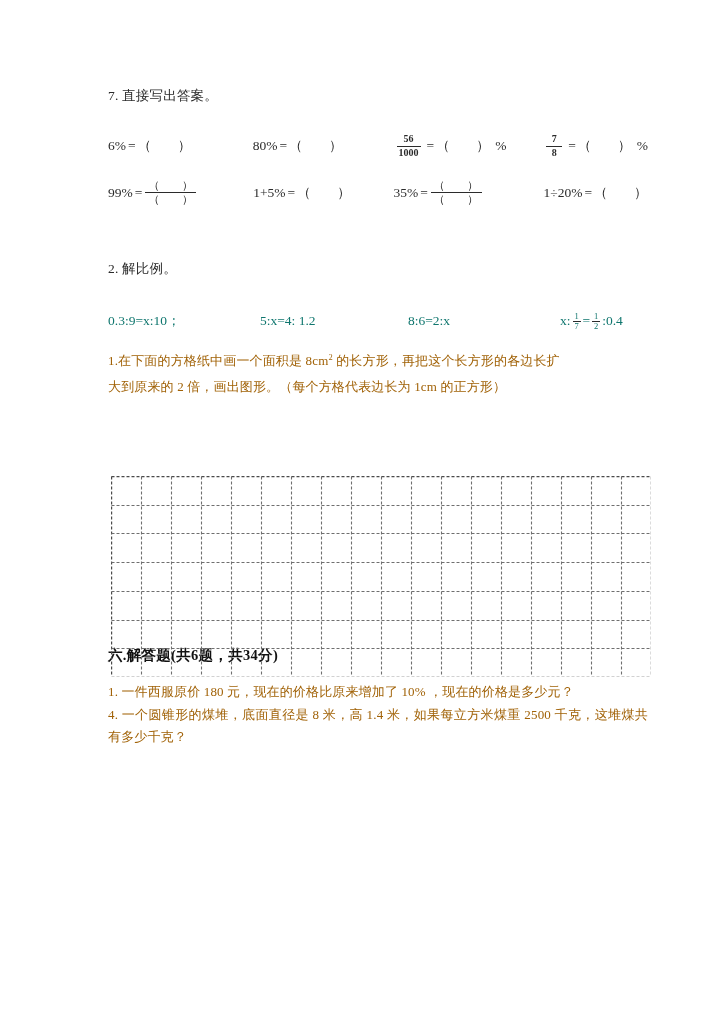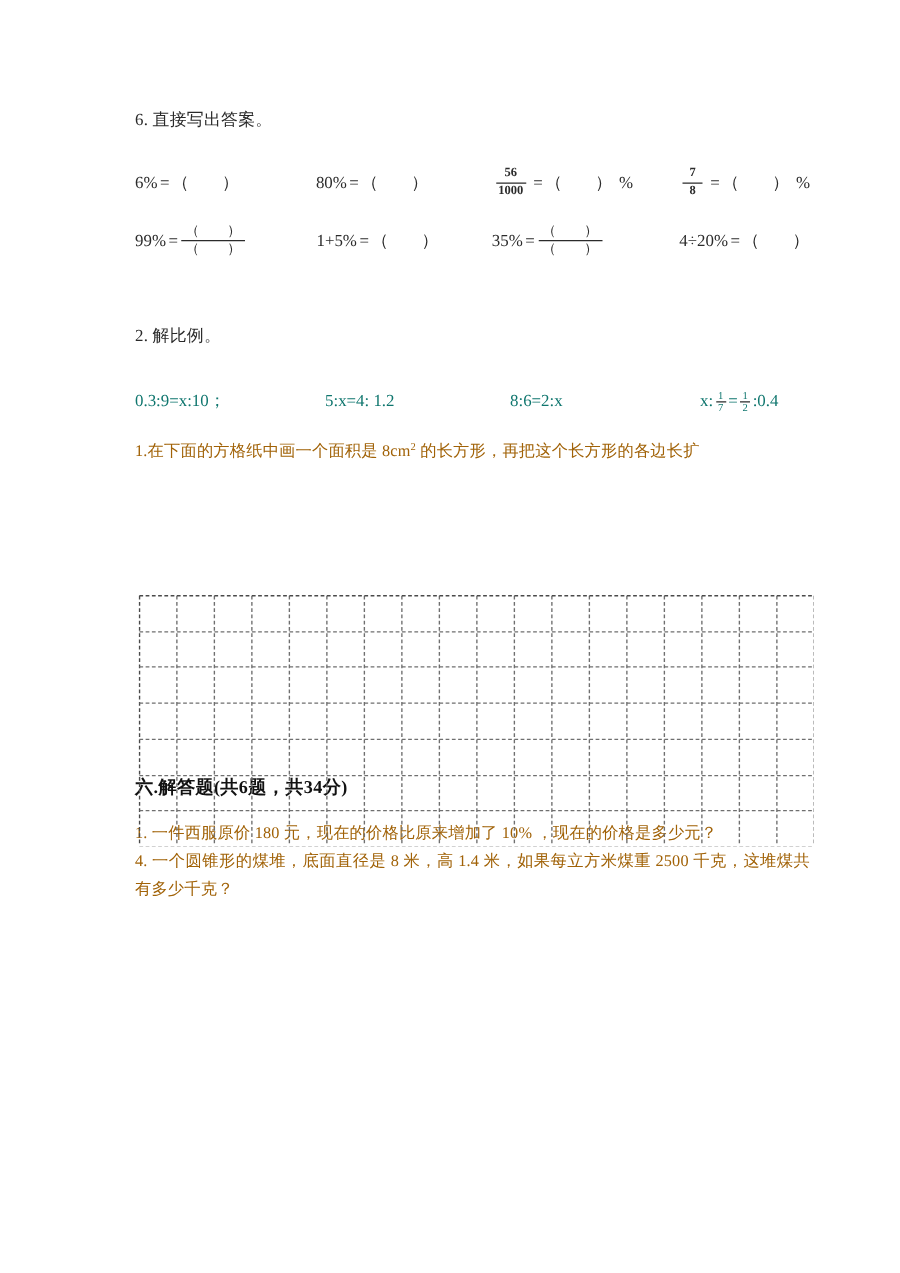--- a/index.html
+++ b/index.html
@@ -165,21 +165,21 @@
   #grid-paper svg { display: block; }
 
   .sup { font-size: 0.65em; vertical-align: super; }
 </style>
 </head>
 <body>
 
 <div id="page">
   <div class="sheet">
 
-    <div class="q-label" style="margin-bottom:28px;">6. 直接写出答案。</div>
+    <div class="q-label" style="margin-bottom:28px;">7. 直接写出答案。</div>
 
     <div class="ex-row" style="margin-bottom:22px;">
       <div class="ex-cell" style="width:150px;">
         <span>6%</span>
         <span class="op">=</span>
         <span class="blank-paren">
           <span>（</span><span class="gap"></span><span>）</span>
         </span>
       </div>
 
@@ -241,21 +241,21 @@
         <span>35%</span>
         <span class="op">=</span>
         <span class="frac-blank">
           <span class="fb-num"><span>（</span><span class="gap"></span><span>）</span></span>
           <span class="fb-bar"></span>
           <span class="fb-den"><span>（</span><span class="gap"></span><span>）</span></span>
         </span>
       </div>
 
       <div class="ex-cell">
-        <span>4÷20%</span>
+        <span>1÷20%</span>
         <span class="op">=</span>
         <span class="blank-paren">
           <span>（</span><span class="gap"></span><span>）</span>
         </span>
       </div>
     </div>
 
     <div class="q-label" style="margin-top:54px;">2. 解比例。</div>
 
     <div class="ex-row" style="margin-top:32px;">
@@ -275,20 +275,21 @@
           <span class="bar"></span>
           <span class="den">2</span>
         </span>
         <span>:0.4</span>
       </div>
     </div>
 
 
     <div class="prob-text" style="margin-top:17px; line-height:2.0;">
       <span>1.</span><span>在下面的方格纸中画一个面积是 8cm</span><span class="sup">2</span><span> 的长方形，再把这个长方形的各边长扩</span><br>
+      <span>大到原来的 2 倍，画出图形。（每个方格代表边长为 1cm 的正方形）</span>
     </div>
 
     <div class="section-head" style="margin-top:246px;">六.解答题(共6题，共34分)</div>
 
     <div style="margin-top:16px;">
       <div class="prob-text" style="margin-bottom:1px;">1. 一件西服原价 180 元，现在的价格比原来增加了 10% ，现在的价格是多少元？</div>
       <div class="prob-text">4. 一个圆锥形的煤堆，底面直径是 8 米，高 1.4 米，如果每立方米煤重 2500 千克，这堆煤共有多少千克？</div>
     </div>
 
   </div>

